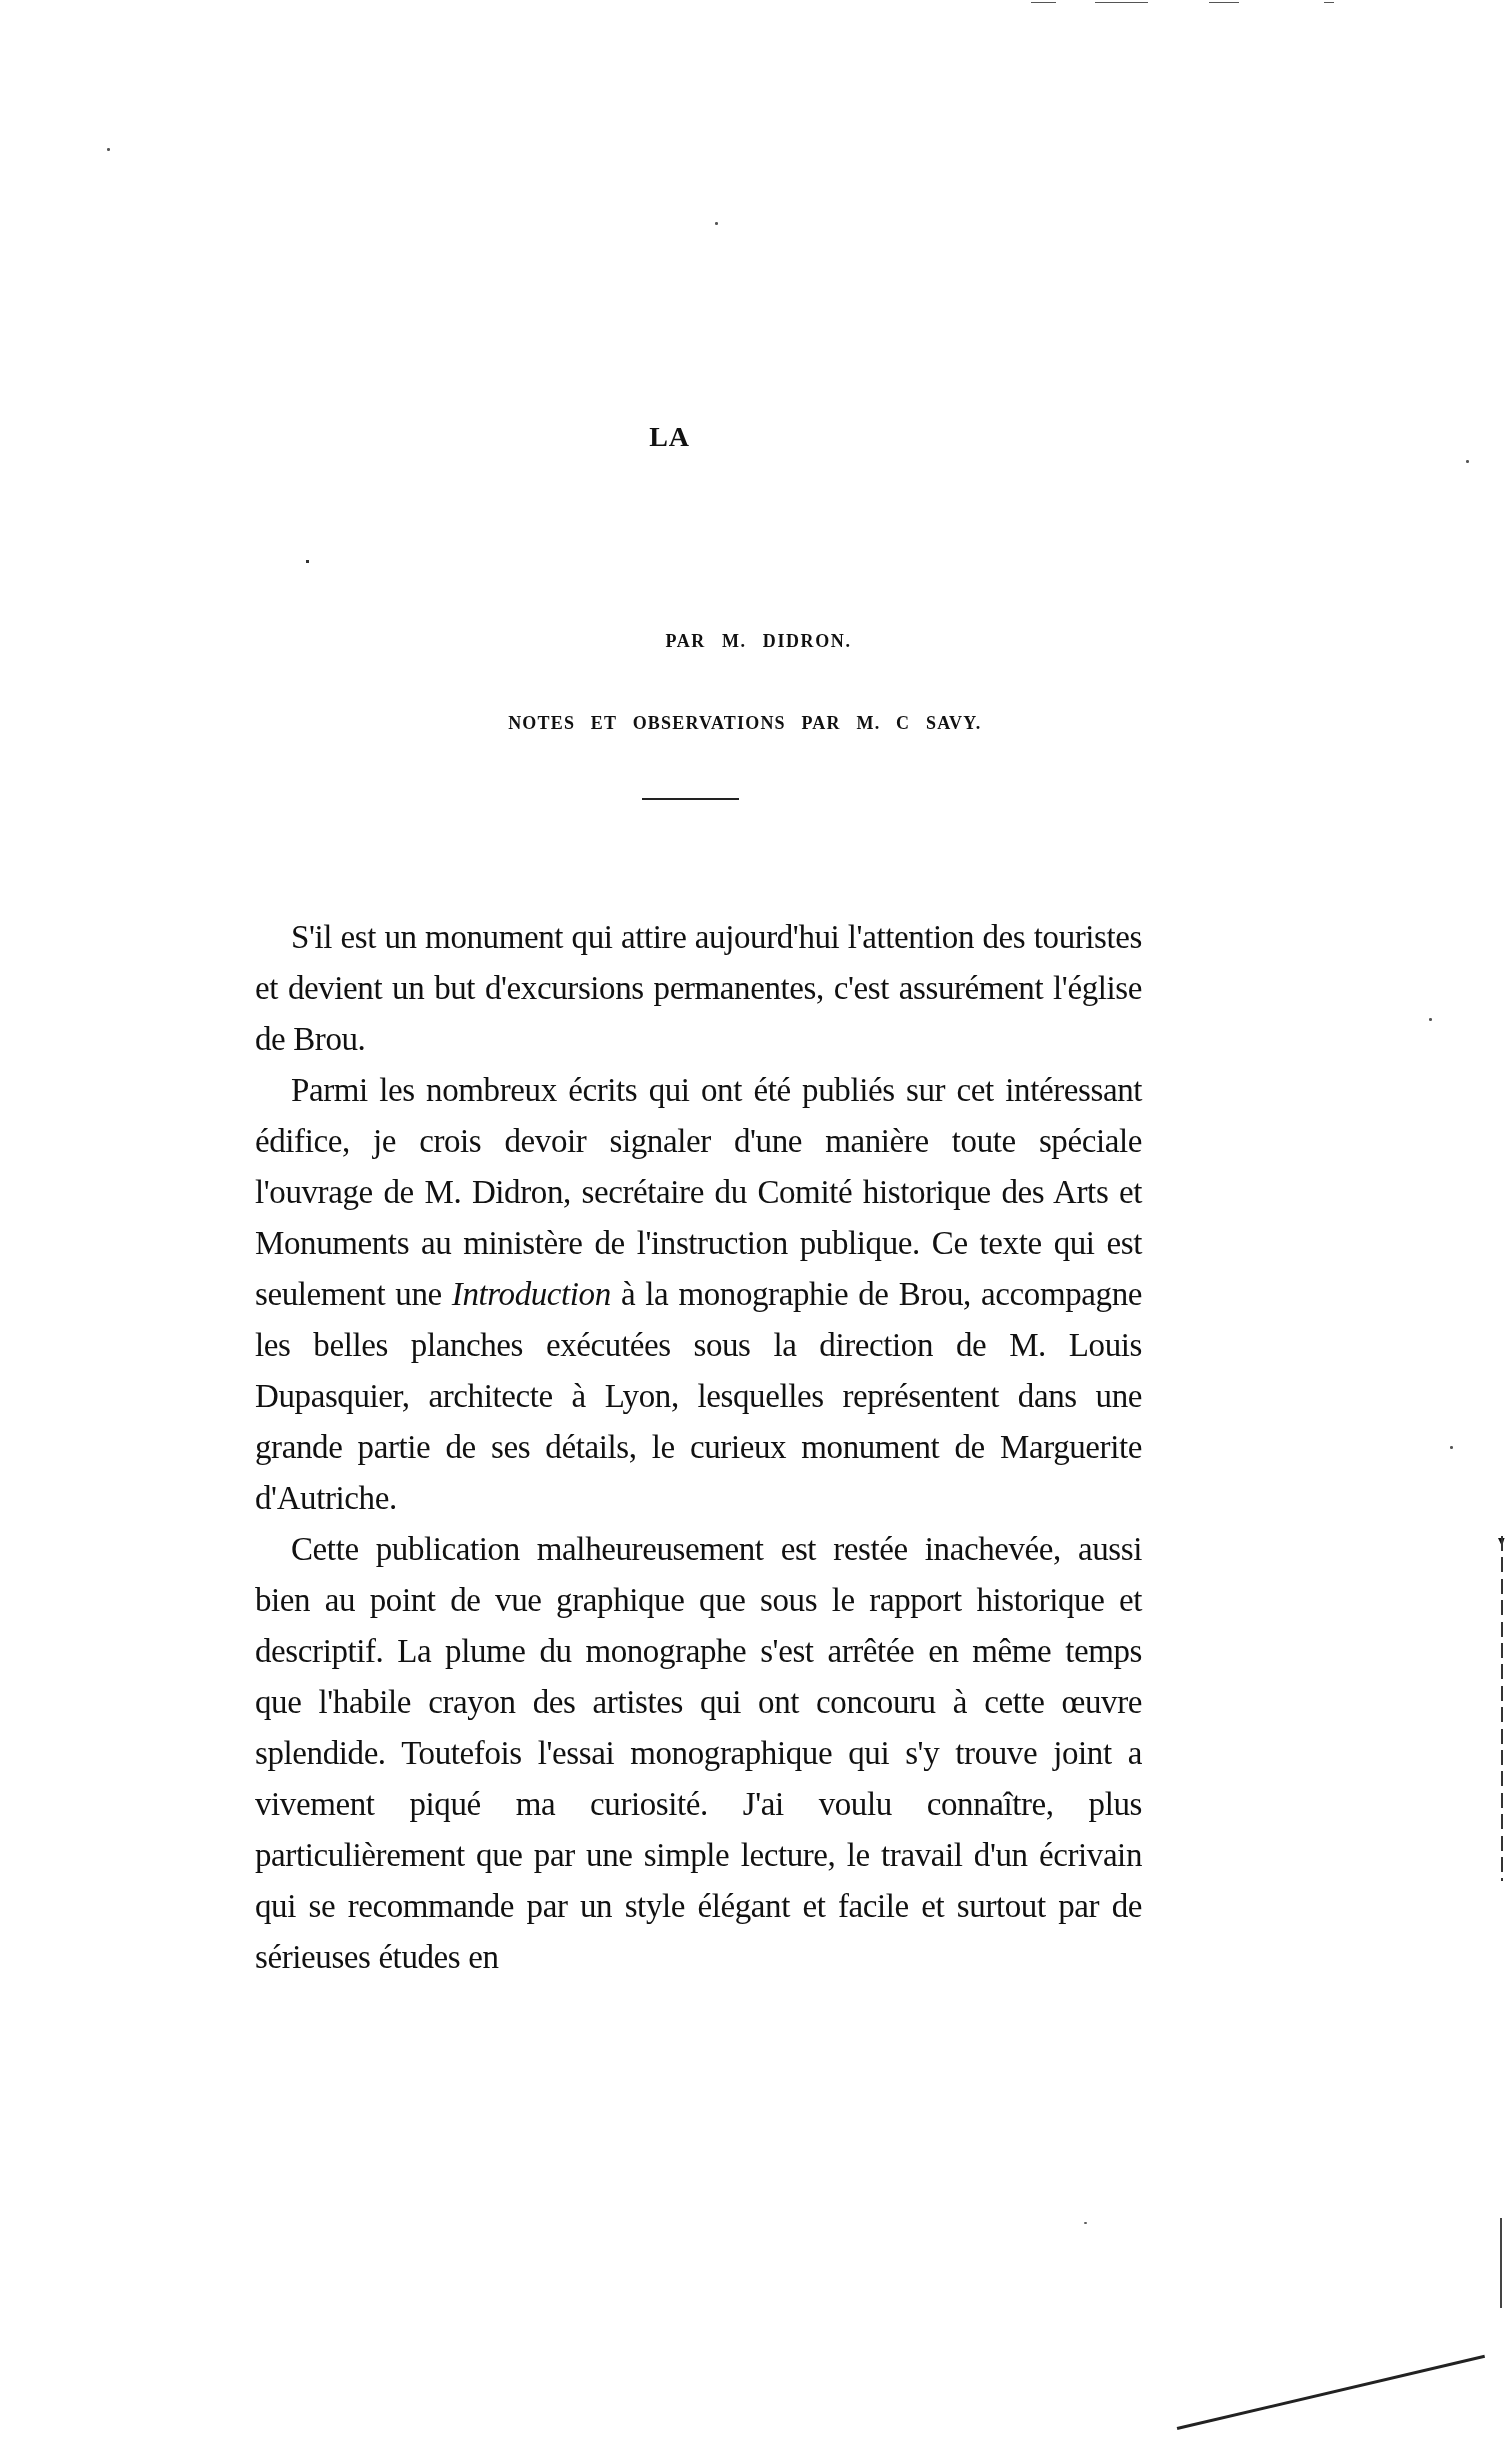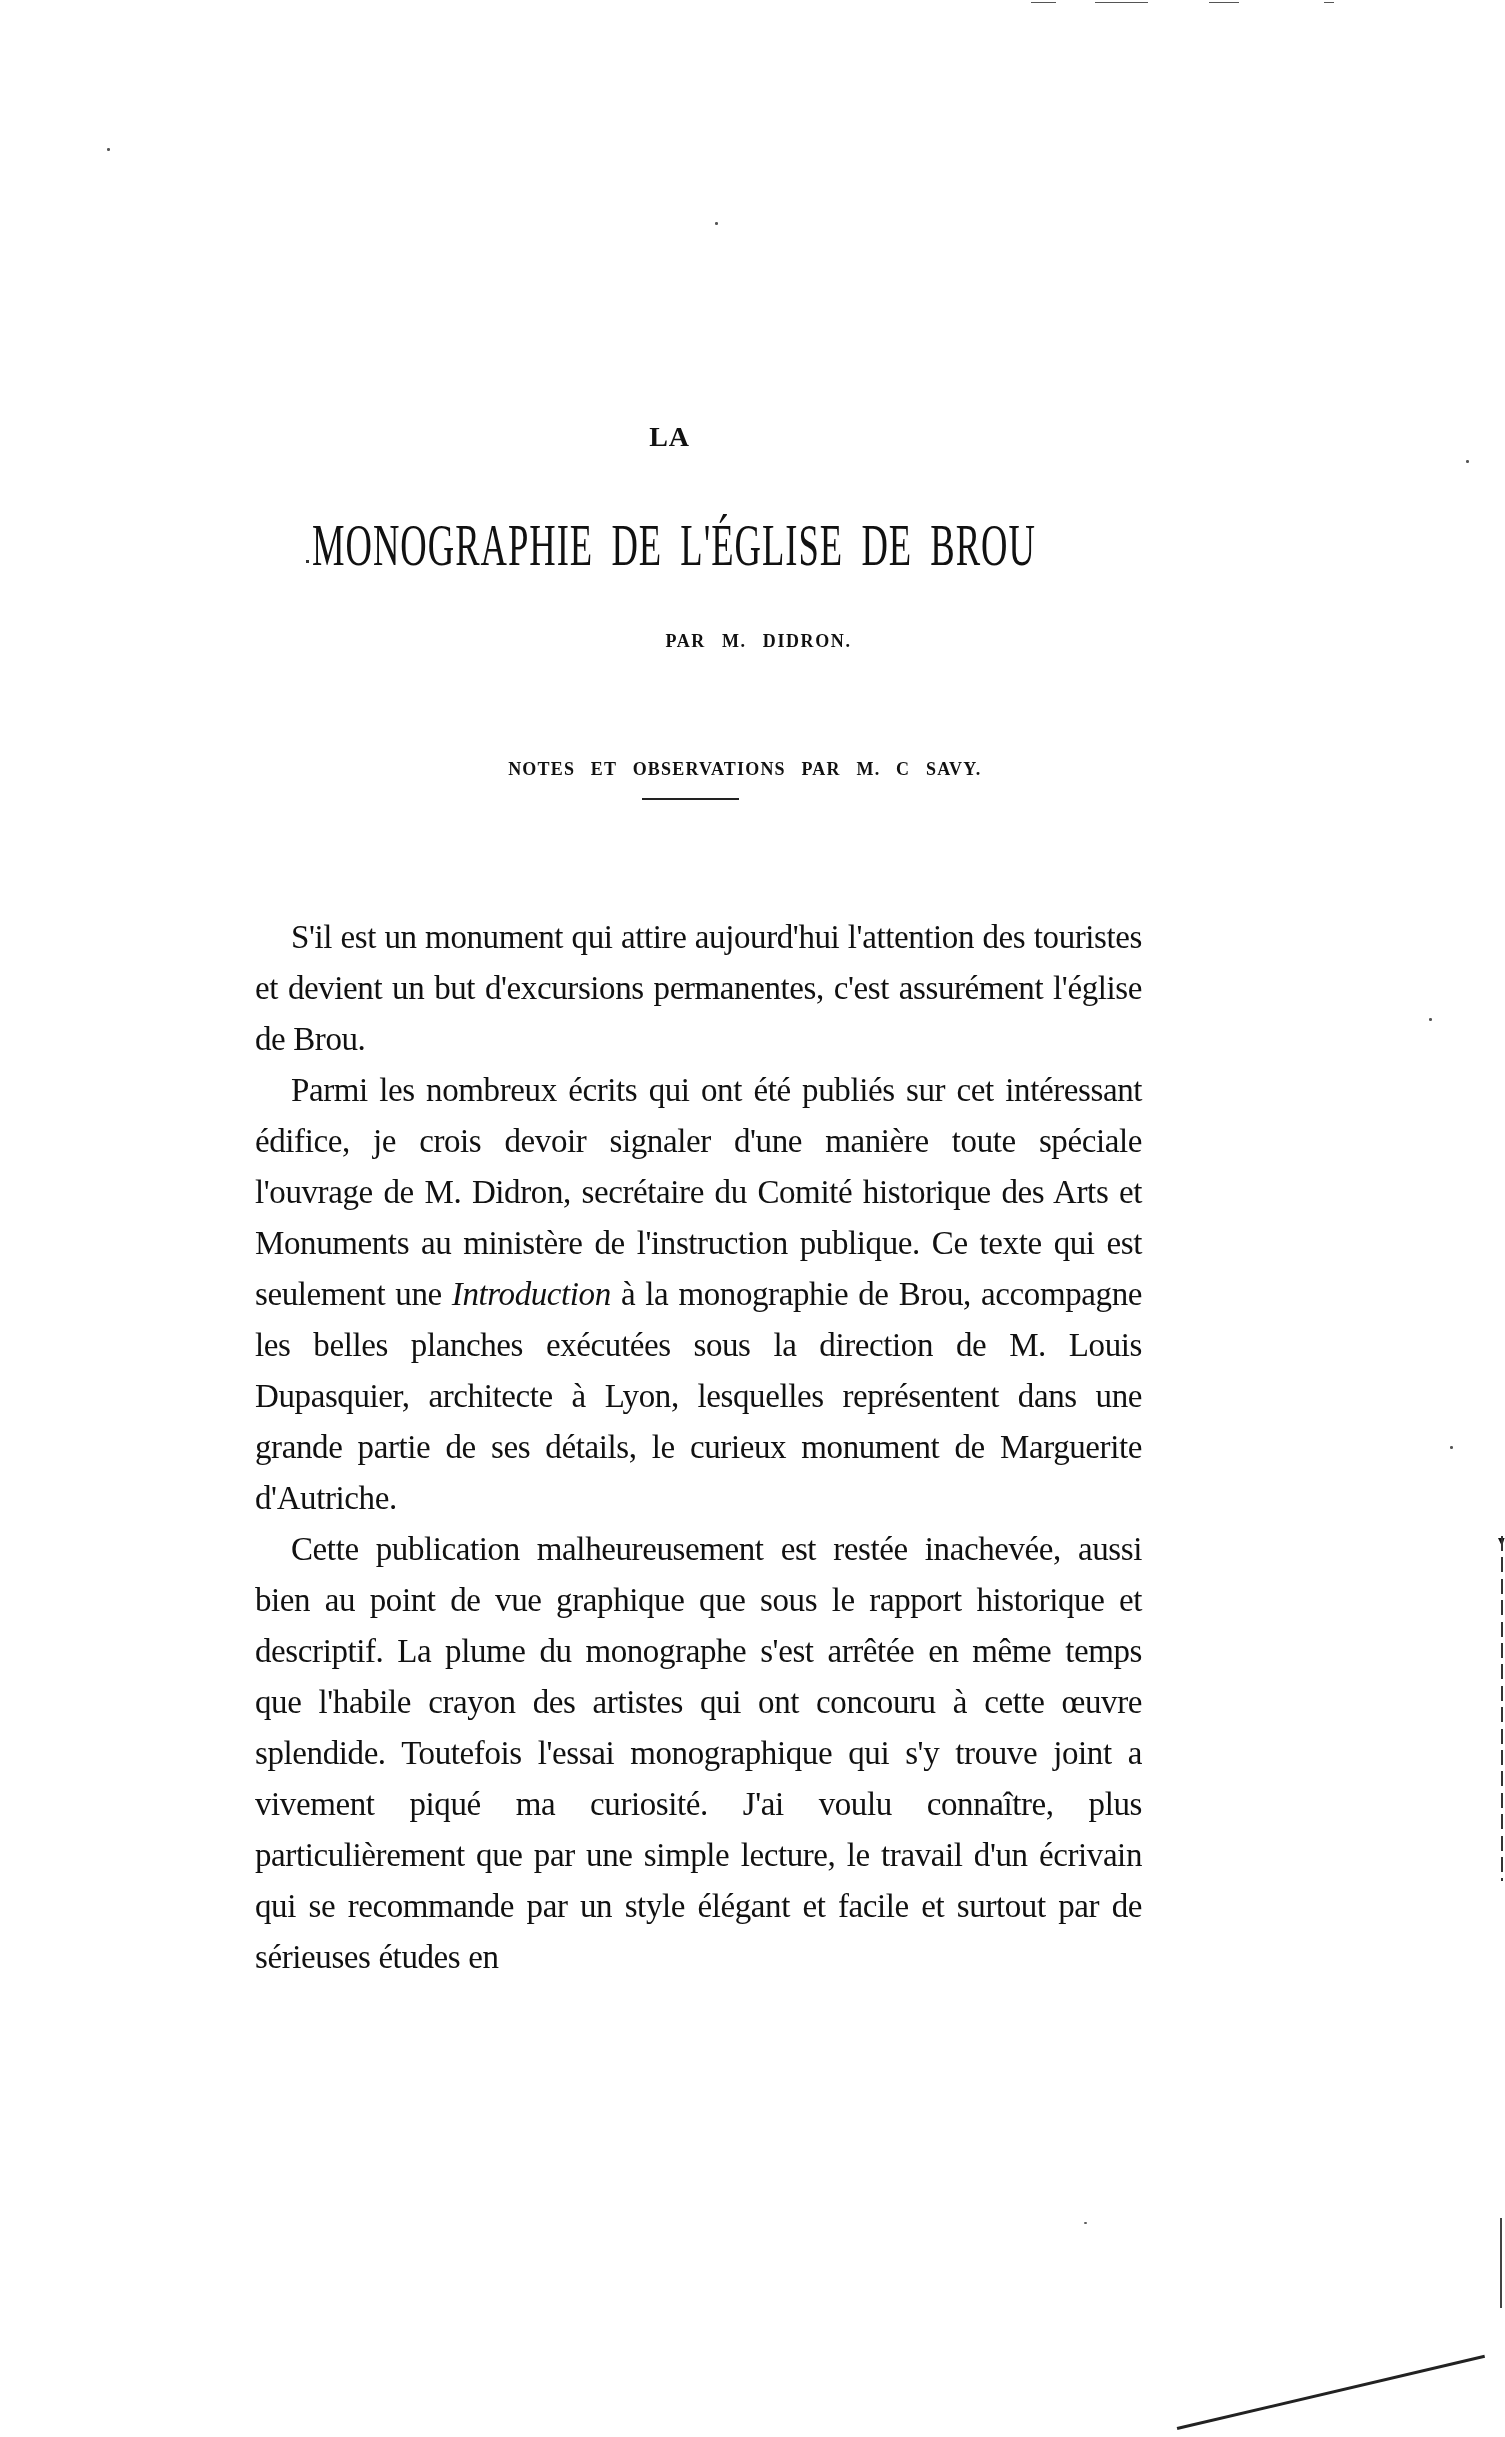--- a/index.html
+++ b/index.html
@@ -8,21 +8,21 @@
 
   .la { position: absolute; left: 0; width: 1318px; top: 421px; text-align: center; padding-left: 21px; box-sizing: border-box;
         font-size: 28px; font-weight: bold; letter-spacing: 0.8px; }
   .title-wrap { position: absolute; left: 312px; top: 516px; width: 764px; height: 66px; overflow: visible; }
   .title { display: inline-block; white-space: nowrap; font-size: 59px; letter-spacing: 1.6px; word-spacing: 13px;
            transform-origin: left top; transform: scaleX(0.62); line-height: 1; }
   .title-dot { position: absolute; left: 306px; top: 560px; width: 3.3px; height: 3.3px; background: #333; }
   .byline { position: absolute; left: 0; width: 1506px; top: 631px; text-align: center; padding-left: 11px; box-sizing: border-box;
             font-size: 18px; font-weight: bold; letter-spacing: 1.6px; word-spacing: 10px; }
   .notes { position: absolute; left: 0; width: 1483px; top: 713px; text-align: center; padding-left: 6.6px; box-sizing: border-box;
-           font-size: 18px; font-weight: bold; letter-spacing: 1.2px; word-spacing: 10px; margin-top: 46px; }
+           font-size: 18px; font-weight: bold; letter-spacing: 1.2px; word-spacing: 10px; }
   .rule { position: absolute; left: 642px; top: 798px; width: 97px; height: 1.6px; background: #222; }
 
   .body-wrap { position: absolute; left: 255px; top: 912px; width: 887px; }
   .para { margin: 0; font-size: 33px; line-height: 51px; text-align: justify; text-indent: 36px;
           letter-spacing: -0.4px; }
   .para em { }
 
   .speck { position: absolute; background: #555; border-radius: 50%; }
   .edge-v { position: absolute; left: 1501px; top: 1536px; width: 1.6px; height: 345px;
             background: repeating-linear-gradient(to bottom, #333 0 15px, transparent 15px 21.4px); }
@@ -38,23 +38,20 @@
 <div class="page">
 
   <div class="top-dashes" style="left:1031px;width:25px;"></div>
   <div class="top-dashes" style="left:1095px;width:53px;"></div>
   <div class="top-dashes" style="left:1209px;width:30px;"></div>
   <div class="top-dashes" style="left:1324px;width:10px;"></div>
 
   <div class="la">LA</div>
 
   <div class="title-dot"></div>
-  <div class="title-wrap">
-    <span class="title">MONOGRAPHIE DE L'ÉGLISE DE BROU</span>
-  </div>
 
   <div class="byline">PAR M. DIDRON.</div>
   <div class="notes">NOTES ET OBSERVATIONS PAR M. C  SAVY.</div>
   <div class="rule"></div>
 
   <div class="body-wrap">
     <p class="para"><span>S'il est un monument qui attire aujourd'hui l'attention des touristes et devient un but d'excursions permanentes, c'est assurément l'église de Brou.</span></p>
     <p class="para"><span>Parmi les nombreux écrits qui ont été publiés sur cet intéressant édifice, je crois devoir signaler d'une manière toute spéciale l'ouvrage de M. Didron, secrétaire du Comité historique des Arts et Monuments au ministère de l'instruction publique. Ce texte qui est seulement une </span><em>Introduction</em><span> à la monographie de Brou, accompagne les belles planches exécutées sous la direction de M. Louis Dupasquier, architecte à Lyon, lesquelles représentent dans une grande partie de ses détails, le curieux monument de Marguerite d'Autriche.</span></p>
     <p class="para"><span>Cette publication malheureusement est restée inachevée, aussi bien au point de vue graphique que sous le rapport historique et descriptif. La plume du monographe s'est arrêtée en même temps que l'habile crayon des artistes qui ont concouru à cette œuvre splendide. Toutefois l'essai monographique qui s'y trouve joint a vivement piqué ma curiosité. J'ai voulu connaître, plus particulièrement que par une simple lecture, le travail d'un écrivain qui se recommande par un style élégant et facile et surtout par de sérieuses études en</span></p>
   </div>

